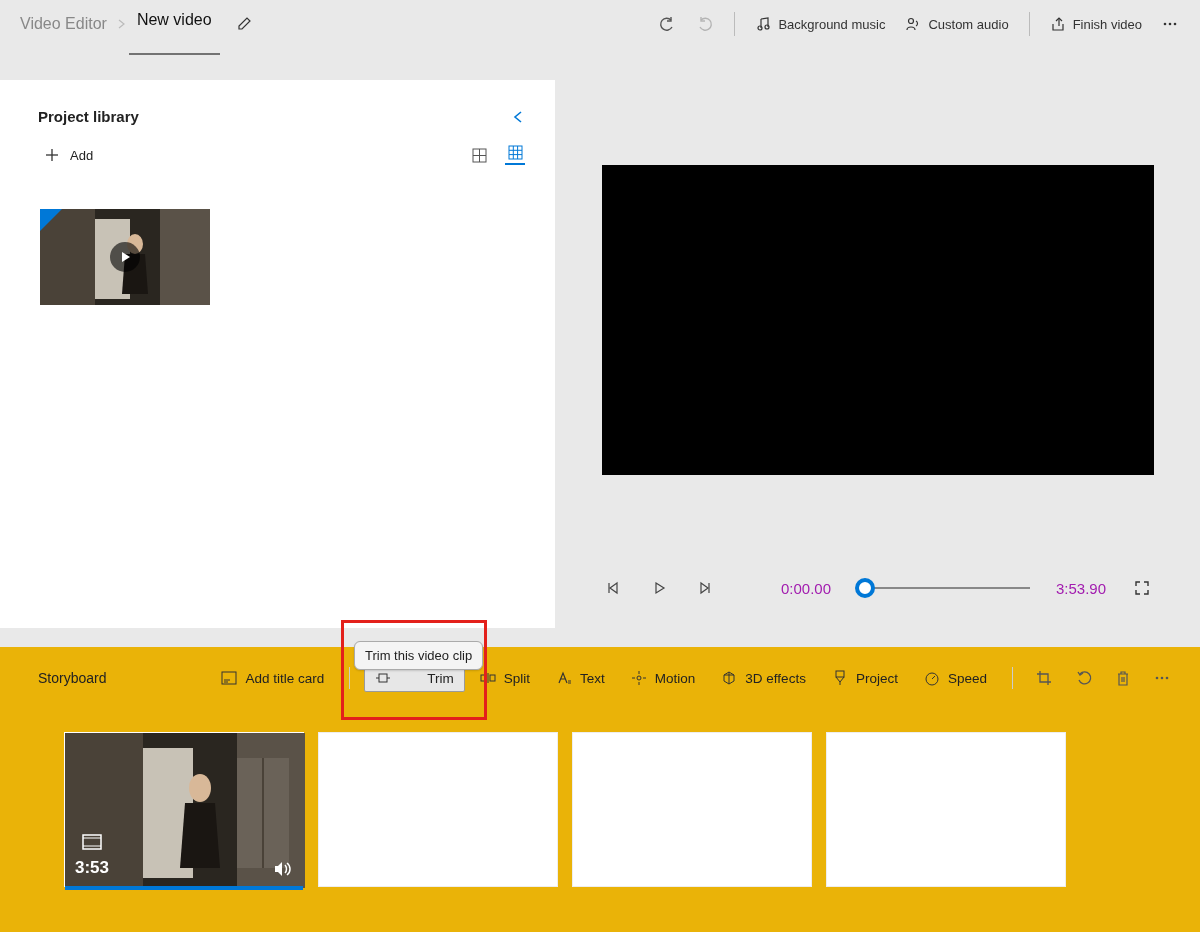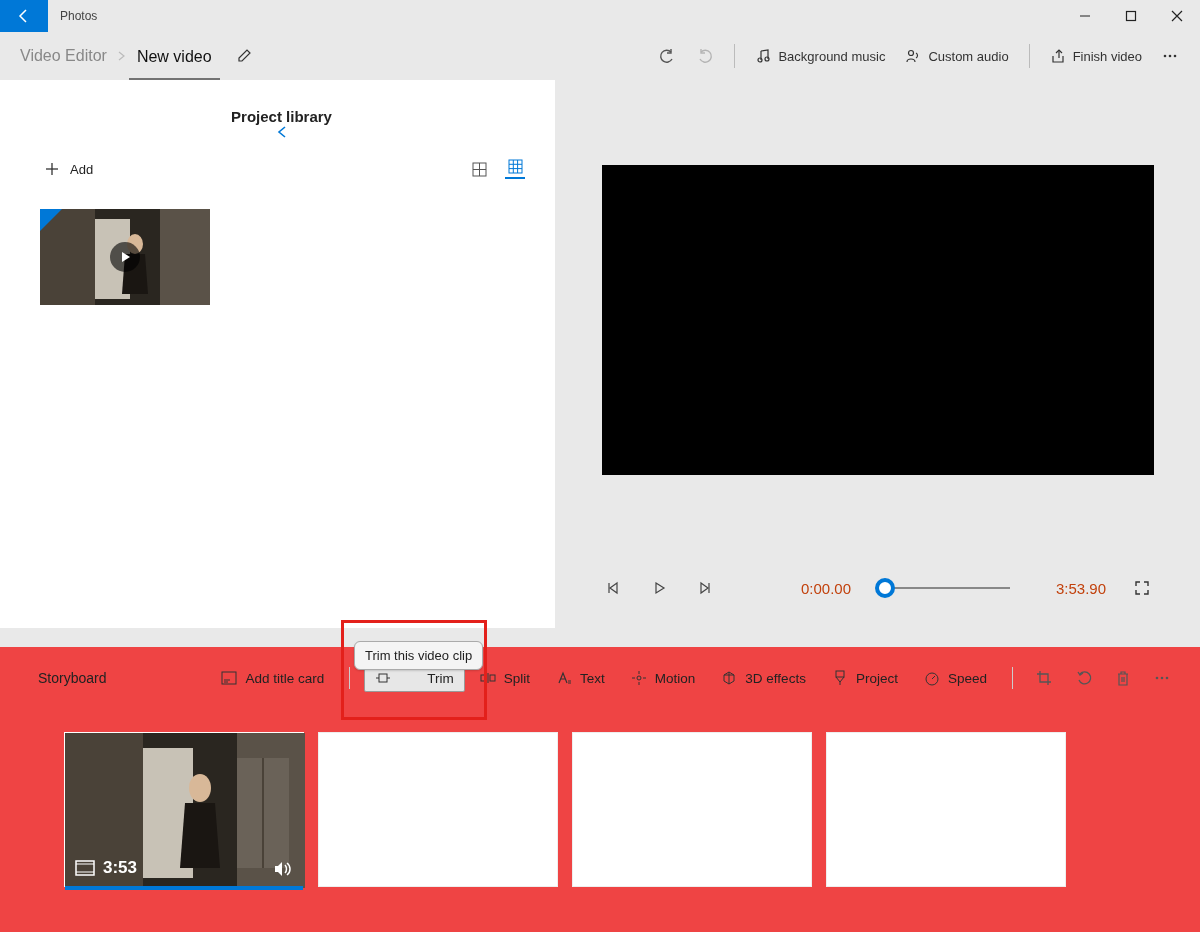--- a/index.html
+++ b/index.html
@@ -9,107 +9,84 @@
   
   .titlebar { height: 32px; display: flex; align-items: stretch; background: #e9e9e9; }
   .back-btn { width: 48px; background: #0078d7; display:flex; align-items:center; justify-content:center; color:#fff; }
   .title-text { display:flex; align-items:center; padding-left:12px; font-size:12px; color:#444; flex:1; }
   .winctrl { width:46px; display:flex; align-items:center; justify-content:center; color:#222; }
 
   
   .cmdbar { height: 48px; display:flex; align-items:center; padding: 0 12px; background:#e9e9e9; }
   .crumb { color:#888; font-size:16px; padding: 6px 8px; }
   .crumb-sep { color:#bbb; padding:0 2px; }
-  .crumb.active { color:#111; border-bottom:4px solid #737373; padding-bottom:12px; margin-bottom:-11px; }
+  .crumb.active { color:#111; border-bottom:2px solid #737373; padding-bottom:24px; margin-bottom:-11px; }
   .pencil { margin-left:16px; color:#444; }
   .spacer { flex:1; }
   .cmd { display:flex; align-items:center; gap:7px; padding:6px 10px; font-size:13px; color:#333; }
   .cmd .ic { width:16px; height:16px; display:inline-flex; align-items:center; justify-content:center; }
   .vsep { width:1px; height:24px; background:#bbb; margin:0 10px; }
 
   
   .main { position:absolute; top:80px; left:0; right:0; bottom:0; display:flex; }
   .library { width:555px; height:548px; background:#fff; position:relative; }
-  .lib-head { display:flex; align-items:center; justify-content:space-between; padding:28px 30px 0 38px;flex-direction:column; }
+  .lib-head { display:flex; align-items:center; justify-content:space-between; padding:28px 30px 0 38px; }
   .lib-title { font-size:15px; font-weight:600; color:#222; }
   .collapse { color:#0078d7; font-size:18px; }
   .lib-tools { display:flex; align-items:center; padding:20px 30px 0 44px; }
   .add-btn { display:flex; align-items:center; gap:10px; font-size:13px; color:#222; }
   .view-toggles { margin-left:auto; display:flex; gap:16px; }
   .vt { width:20px; height:20px; display:flex; align-items:center; justify-content:center; color:#444; }
   .vt.active { color:#0078d7; border-bottom:2px solid #0078d7; padding-bottom:4px; }
   .lib-thumb { position:absolute; left:40px; top:129px; width:170px; height:96px; background:#3b3228; }
   .lib-thumb .corner { position:absolute; top:0; left:0; width:0; height:0; border-top:22px solid #0078d7; border-right:22px solid transparent; }
   .lib-thumb .play { position:absolute; top:50%; left:50%; transform:translate(-50%,-50%); width:30px; height:30px; border-radius:50%; background:rgba(0,0,0,.6); display:flex; align-items:center; justify-content:center; color:#fff; }
 
   
   .preview { flex:1; position:relative; }
   .pvideo { position:absolute; left:47px; top:85px; width:552px; height:310px; background:#000; }
   .pcontrols { position:absolute; left:0; right:0; top:498px; display:flex; align-items:center; padding:0 48px; gap:26px; }
   .pbtn { width:20px; height:20px; display:flex; align-items:center; justify-content:center; color:#444; }
-  .ptime { font-size:15px; color:#c2410c;margin-left:20px; }
+  .ptime { font-size:15px; color:#a21caf; }
   .ptrack { position:relative; flex:1; height:2px; background:#888; }
   .ptrack .thumb { position:absolute; left:-2px; top:50%; transform:translate(0,-50%); width:20px; height:20px; border-radius:50%; background:#fff; border:4px solid #0078d7; }
   .fs { color:#333; }
 
   
-  .story { position:absolute; left:0; right:0; top:647px; height:285px; background:#ef4444; }
+  .story { position:absolute; left:0; right:0; top:647px; height:285px; background:#eab308; }
   .story-tools { height:62px; display:flex; align-items:center; padding:0 30px 0 38px; gap:4px; }
   .story-title { font-size:14px; color:#222; font-weight:400; margin-right:100px; }
   .sbtn { display:flex; align-items:center; gap:8px; padding:5px 10px; font-size:13.5px; color:#222; border:1px solid transparent; background:transparent;justify-content:space-between; }
   .sbtn .sic { width:16px; height:16px; display:flex; align-items:center; justify-content:center; color:#333; }
   .sbtn.pressed { border:1px solid #9a9a9a; background:#e7e7e7; border-radius:2px;gap:36px; }
   .sep2 { width:1px; height:22px; background:#ccc; margin:0 10px; }
   .story-icons { margin-left:auto; display:flex; align-items:center; gap:24px; color:#555; }
 
   
   .tooltip { position:absolute; border:1px solid #aaa; background:#f4f4f4; border-radius:3px; padding:6px 10px; font-size:13px; color:#222; box-shadow:0 1px 2px rgba(0,0,0,.15); }
 
   
   .highlight { position:absolute; border:3px solid #e3201b; pointer-events:none; }
 
   
   .clips { position:absolute; left:64px; top:85px; display:flex; gap:14px; }
   .clip { width:240px; height:155px; background:#fff; border:1px solid #fff; position:relative; }
   .clip.empty { border:1px solid #eee; }
   .clip.filled { background:#3a2f26; }
   .clip.filled .blue { position:absolute; left:0; right:0; bottom:-4px; height:4px; background:#0078d7; }
-  .clip .meta { position:absolute; left:10px; bottom:8px; color:#fff; display:flex; align-items:center; gap:8px; font-size:17px; font-weight:600; }
+  .clip .meta { position:absolute; left:10px; bottom:8px; color:#fff; display:flex; align-items:center; gap:8px; font-size:17px; font-weight:600;flex-direction:column; }
   .clip .vol { position:absolute; right:10px; bottom:8px; color:#fff; }
 
   svg { display:block; }
 </style>
 </head>
 <body>
 
 <div class="app">
 
-  <div class="titlebar">
-    <div class="back-btn">
-      <svg width="16" height="16" viewBox="0 0 16 16">
-          <path d="M10 2 L4 8 L10 14" stroke="#fff" stroke-width="1.5" fill="none"></path>
-        </svg>
-    </div>
-    <div class="title-text">Photos</div>
-    <div class="winctrl">
-      <svg width="12" height="12">
-          <line x1="1" y1="6" x2="11" y2="6" stroke="#222" stroke-width="1"></line>
-        </svg>
-    </div>
-    <div class="winctrl">
-      <svg width="12" height="12">
-          <rect x="1.5" y="1.5" width="9" height="9" stroke="#222" stroke-width="1.2" fill="none"></rect>
-        </svg>
-    </div>
-    <div class="winctrl">
-      <svg width="12" height="12">
-          <path d="M1 1 L11 11 M11 1 L1 11" stroke="#222" stroke-width="1.2"></path>
-        </svg>
-    </div>
-  </div>
 
   <div class="cmdbar">
     <span class="crumb">Video Editor</span>
     <span class="crumb-sep">
       <svg width="10" height="10">
           <path d="M2 1 L7 5 L2 9" stroke="#bbb" stroke-width="1.2" fill="none"></path>
         </svg>
     </span>
     <span class="crumb active">New video</span>
     <span class="pencil">

